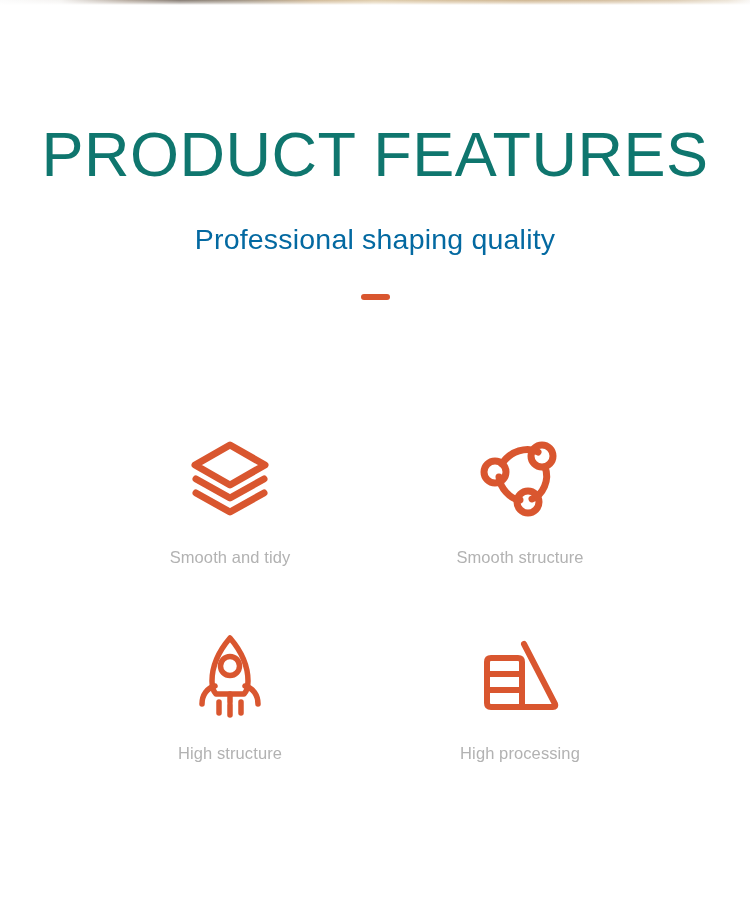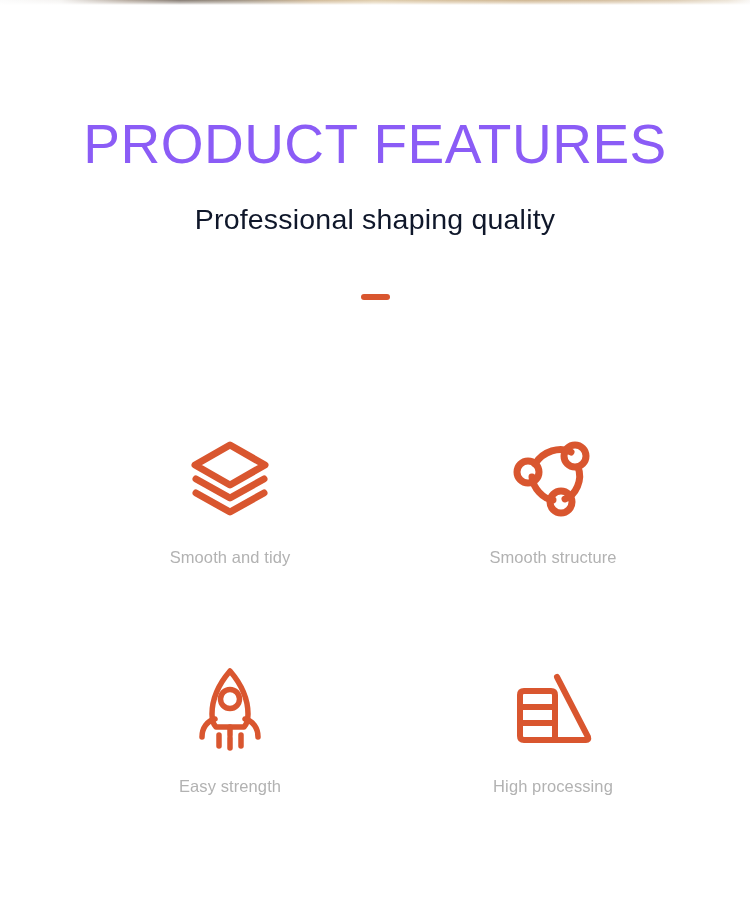--- a/index.html
+++ b/index.html
@@ -45,34 +45,34 @@
 
   
   .header {
     position: absolute;
     left: 0;
     top: 106px;
     width: 750px;
     text-align: center;
   }
   .title {
-    font-size: 55px;
+    font-size: 63px;
     line-height: 64px;
     font-weight: 400;
     letter-spacing: 0.5px;
-    color: #8b5cf6;
-    margin: 6px;
+    color: #0f766e;
+    margin: 16px;
     white-space: nowrap;
   }
   .subtitle {
     font-size: 28.5px;
     line-height: 38px;
     font-weight: 400;
     letter-spacing: 0.2px;
-    color: #0f172a;
+    color: #0369a1;
     margin: 0;
     padding-top: 18px;
     white-space: nowrap;
   }
   .divider-wrap {
     position: absolute;
     left: 0;
     top: 294px;
     width: 750px;
     text-align: center;
@@ -89,21 +89,20 @@
   
   .features {
     position: absolute;
     left: 85px;
     top: 432px;
     width: 580px;
     display: grid;
     grid-template-columns: 1fr 1fr;
     grid-template-rows: 198px 198px;
     justify-items: center;
-    gap: 33px;
   }
   .feature {
     width: 290px;
     display: flex;
     flex-direction: column;
     align-items: center;
   }
   .feature-icon {
     height: 92px;
     display: flex;
@@ -173,21 +172,21 @@
         <path d="M36 4 C48 18 54 34 54 47 C54 54 52 58 50 60 L22 60 C20 58 18 54 18 47 C18 34 24 18 36 4 Z"></path>
         <circle cx="36" cy="32" r="9.5"></circle>
         <path d="M21 52 C13 54 8 61 8 70"></path>
         <path d="M51 52 C59 54 64 61 64 70"></path>
         <path d="M36 60 L36 68"></path>
         <path d="M25 68 L25 79"></path>
         <path d="M36 71 L36 81"></path>
         <path d="M47 68 L47 79"></path>
       </svg>
     </div>
-    <div class="feature-label">Easy strength</div>
+    <div class="feature-label">High structure</div>
   </div>
 
   <div class="feature row2">
     <div class="feature-icon">
       <svg width="80" height="76" viewBox="0 0 80 76" fill="none" stroke="#d9562f" stroke-width="6" stroke-linecap="round" stroke-linejoin="round">
         <path d="M44 6 L75 66 Q76 69 73 69 L13 69"></path>
         <path d="M7 24 Q7 20 11 20 L38 20 Q42 20 42 24 L42 69 L11 69 Q7 69 7 65 Z"></path>
         <path d="M7 36 L42 36"></path>
         <path d="M7 52 L42 52"></path>
       </svg>

